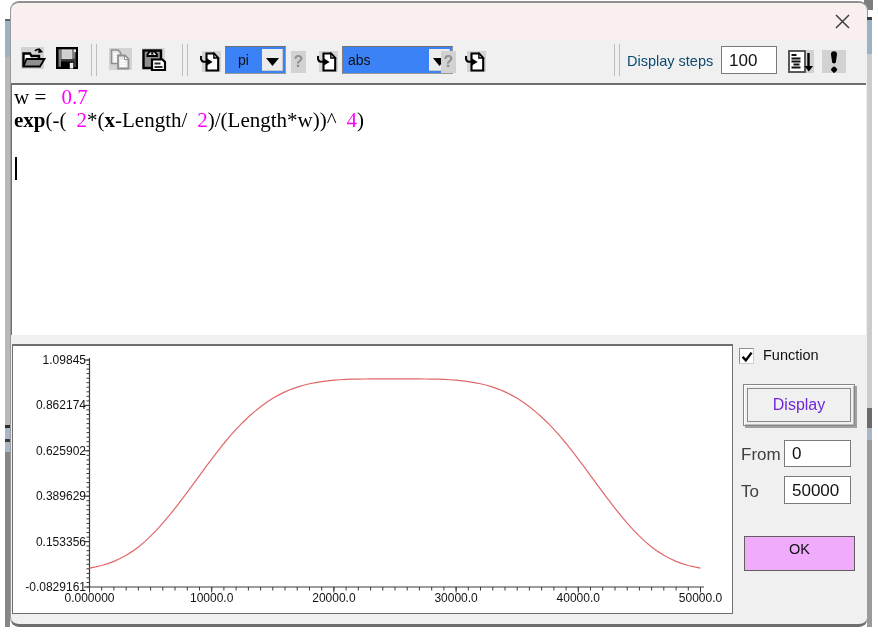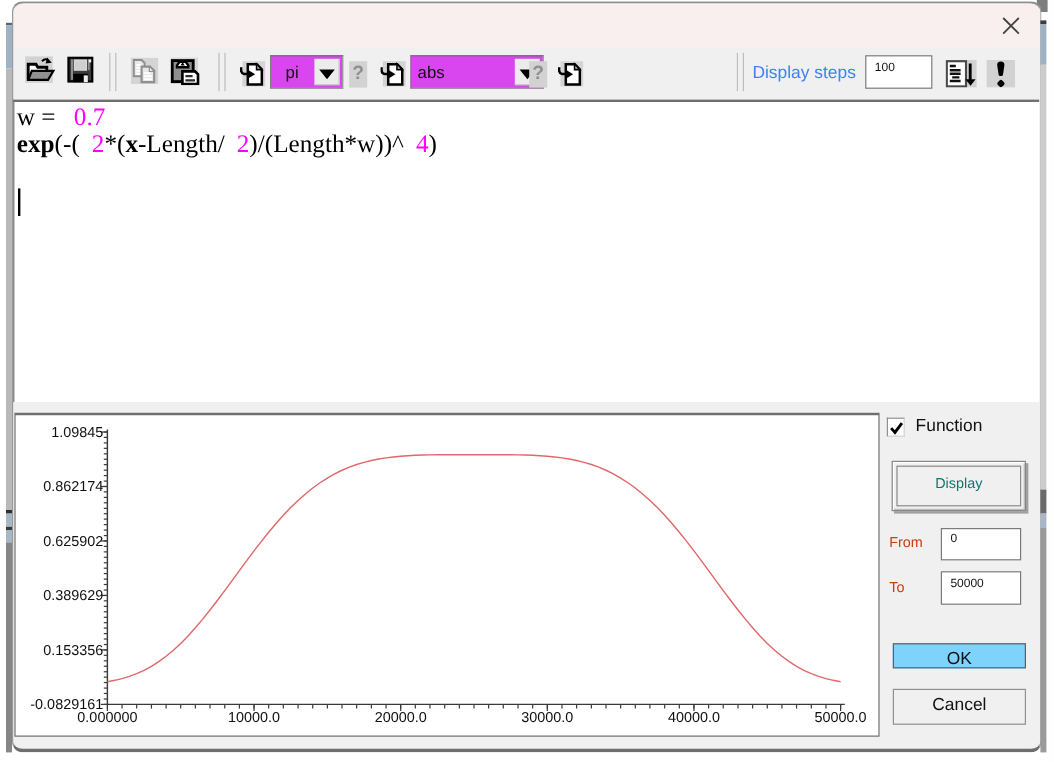--- a/index.html
+++ b/index.html
@@ -4,38 +4,38 @@
 <style>
 * { margin:0; padding:0; box-sizing:border-box; }
 html,body { width:878px; height:635px; background:#ffffff; font-family:"Liberation Sans",sans-serif; overflow:hidden; }
 #stage { position:relative; width:878px; height:635px; }
 .abs { position:absolute; }
 #dlg { left:10px; top:1px; width:858px; height:626px; background:#f0f0f0;
   border:1px solid #9a9a9a; border-top:2px solid #8f8f8f; border-bottom:3px solid #6e6e6e; border-radius:9px; }
 #titlebar { left:12px; top:3px; width:854px; height:37px; background:#f8efee; border-radius:8px 8px 0 0; }
 #title { left:17px; top:12px; font-size:16px; letter-spacing:0.2px; color:#1b1b1b; }
 .sep { top:44px; width:6px; height:32px; border-left:1px solid #bdbdbd; border-right:1px solid #bdbdbd; }
-.combo { top:46px; height:28px; background:#d946ef; border:1px solid #999999; border-top-color:#6f6f6f; border-left-color:#7f7f7f; }
+.combo { top:46px; height:28px; background:#3b82f6; border:1px solid #999999; border-top-color:#6f6f6f; border-left-color:#7f7f7f; }
 .combo .arr { position:absolute; right:2px; top:2px; bottom:2px; width:21px; background:#ececec; border-right:1px solid #c9c9c9; border-bottom:1px solid #c9c9c9; }
 .combo .arr svg { position:absolute; left:3px; top:7px; }
 .combo .ctext { position:absolute; left:9px; top:5px; font-size:14px; color:#111; }
 .qbtn { top:51px; width:15px; height:22px; background:#d2d2d2; color:#8f8f8f; font-size:16px; font-weight:bold; text-align:center; line-height:22px; }
 #textarea { left:11px; top:83px; width:855px; height:252px; background:#fff; border-top:2px solid #6f6f6f; border-left:1px solid #6f6f6f; }
 .ln { position:absolute; font-family:"Liberation Serif",serif; font-size:21px; color:#000; white-space:pre; }
 .mag { color:#ff00ff;margin-left:10px; }
 #caret { left:15px; top:157px; width:2px; height:23px; background:#000; }
 #plot { left:12px; top:344px; width:721px; height:270px; background:#fff; border:1px solid #6f6f6f; border-top-width:2px; }
 #checkbox { left:738.5px; top:348px; width:15px; height:16px; background:#fff; border:1px solid #909090; border-bottom-color:#cfcfcf; border-right-color:#cfcfcf; }
 #progresslbl { left:763px; top:347px; font-size:14.5px; color:#111; }
 #displaybtn { left:743px; top:384px; width:112px; height:42px; border:1px solid #868686; background:#f0f0f0; box-shadow:inset 1px 1px 0 #ffffff, inset -1px -1px 0 #bdbdbd, 2px 2px 0 #a0a0a0; }
 #displaybtn .inner { position:absolute; left:3px; top:3px; right:3px; bottom:3px; border:1.5px solid #8a8a8a; }
-#displaybtn .txt { position:absolute; width:100%; text-align:center; top:11px; font-size:12px; color:#0f766e; }
-.fldlbl { font-size:12px; color:#c2410c; }
-.fld { background:#fff; border:1px solid #7a7a7a; font-size:10px; color:#111; }
-#okbtn { left:744px; top:536px; width:111px; height:21px; border:1.5px solid #5f5f5f; background:#7dd3fc; text-align:center; font-size:14.5px; color:#111; line-height:24px; }
+#displaybtn .txt { position:absolute; width:100%; text-align:center; top:11px; font-size:16px; color:#6d28d9; }
+.fldlbl { font-size:17px; color:#404040; }
+.fld { background:#fff; border:1px solid #7a7a7a; font-size:17px; color:#111; }
+#okbtn { left:744px; top:536px; width:111px; height:35px; border:1.5px solid #5f5f5f; background:#f0abfc; text-align:center; font-size:14.5px; color:#111; line-height:24px; }
 #cancelbtn { left:744px; top:574px; width:111px; height:30px; border:1px solid #909090; background:#f0f0f0; text-align:center; font-size:14.5px; color:#111; line-height:27px; }
 .es { position:absolute; }
 </style>
 </head>
 <body>
 <div id="stage">
 <div class="es" style="left:5px;top:19px;width:5px;height:2px;background:#5c6670;"></div>
 <div class="es" style="left:5px;top:21px;width:5px;height:36px;background:#9fb2c4;"></div>
 <div class="es" style="left:5px;top:57px;width:5px;height:368px;background:#b9b9b9;"></div>
 <div class="es" style="left:5px;top:425px;width:5px;height:3px;background:#2e2e2e;"></div>
@@ -117,21 +117,21 @@
     </div>
     <div class="abs qbtn" style="left:441px;">?</div>
     <svg class="abs" style="left:465px;top:50px;" width="23" height="23">
 <rect x="2" y="1" width="19" height="21" fill="#d4d4d4"></rect>
 <path d="M6.5,3.5 h7.5 l4.2,4.5 v12.5 h-11.7 z" fill="#fff" stroke="#000" stroke-width="2.1"></path>
 <path d="M13.8,3.3 l4.4,4.7 h-4.4 z" fill="#c4c4c4" stroke="#000" stroke-width="1.3"></path>
 <path d="M1.2,6 q-1.2,4.8 2.3,5.7 h3.2" fill="none" stroke="#000" stroke-width="2"></path>
 <path d="M6.8,8.3 l5.8,3.6 -5.8,3.6 z" fill="#000"></path>
 </svg>
     <div class="abs sep" style="left:614px;"></div>
-    <div class="abs" style="left:627px;top:53px;font-size:14.5px;color:#3b82f6;">Display steps</div>
+    <div class="abs" style="left:627px;top:53px;font-size:14.5px;color:#0c4a6e;">Display steps</div>
     <div class="abs fld" style="left:721px;top:46px;width:56px;height:28px;padding:4px 0 0 7px;">100</div>
     <svg class="abs" style="left:788px;top:50px;" width="26" height="23">
 <rect x="0" y="0" width="26" height="23" fill="#d2d2d2"></rect>
 <rect x="1" y="1" width="16" height="21" fill="#fff" stroke="#4a4a4a" stroke-width="1.8"></rect>
 <path d="M3.5,5 h5 M3.5,8.5 h9 M3.5,11.5 h9 M5.5,14.5 h6 M3.5,17.5 h9" stroke="#111" stroke-width="2"></path>
 <path d="M20.5,3 v14" stroke="#000" stroke-width="2.4"></path>
 <path d="M16.5,16 h8.5 l-4.2,5.5 z" fill="#000"></path>
 </svg>
     <svg class="abs" style="left:822px;top:50px;" width="24" height="23">
 <rect x="0" y="0" width="24" height="23" fill="#d2d2d2"></rect>
@@ -288,20 +288,19 @@
 <div id="progresslbl" class="abs">Function</div>
 <div id="displaybtn" class="abs">
       <div class="inner"></div>
       <div class="txt">Display</div>
     </div>
 <div class="abs fldlbl" style="left:741px;top:445px;">From</div>
 <div class="abs fld" style="left:784px;top:440px;width:67px;height:27px;padding:3px 0 0 7px;">0</div>
 <div class="abs fldlbl" style="left:741px;top:482px;">To</div>
 <div class="abs fld" style="left:784px;top:476px;width:67px;height:28px;padding:4px 0 16px 7px;">50000</div>
 <div id="okbtn" class="abs">OK</div>
-<div id="cancelbtn" class="abs">Cancel</div>
 <div class="es" style="left:866.5px;top:17px;width:5.5px;height:3px;background:#3c3c3c;"></div>
 <div class="es" style="left:866.5px;top:20px;width:5.5px;height:34px;background:#9fb2c4;"></div>
 <div class="es" style="left:866.5px;top:54px;width:5.5px;height:354px;background:#cccccc;"></div>
 <div class="es" style="left:866.5px;top:408px;width:5.5px;height:20px;background:#6a6a6a;"></div>
 <div class="es" style="left:866.5px;top:428px;width:5.5px;height:12px;background:#a8b6c5;"></div>
 <div class="es" style="left:866.5px;top:440px;width:5.5px;height:187px;background:#9a9a9a;"></div>
 </div>
 
 </body></html>

